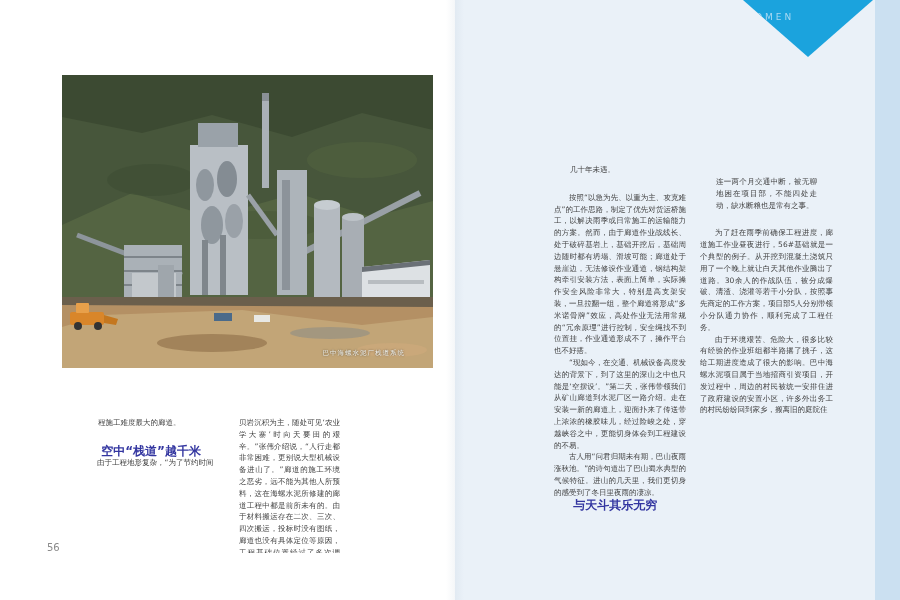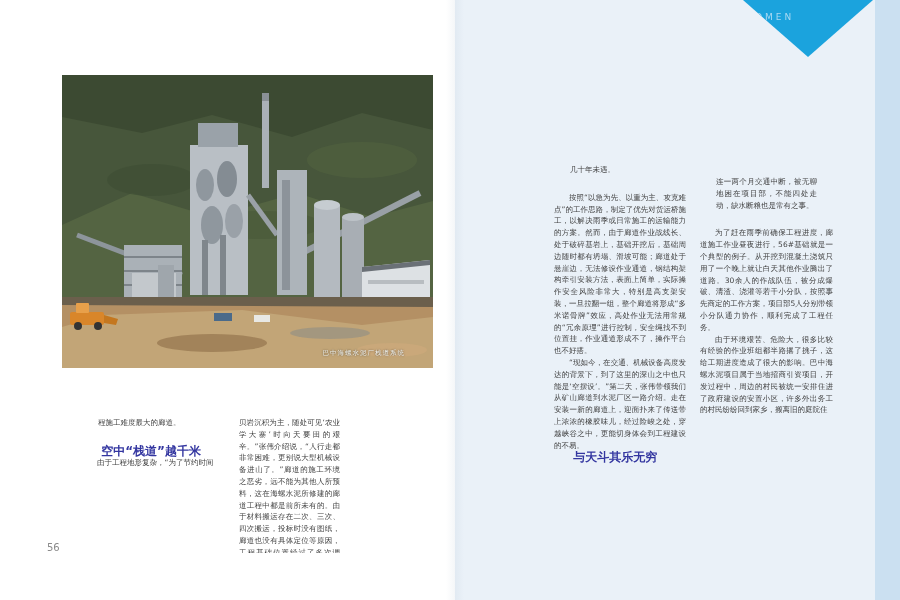--- a/index.html
+++ b/index.html
@@ -120,20 +120,21 @@
   <div class="page-number">56</div>
 </div>
 
 <div class="page-right"></div>
 <div class="spine"></div>
 
 <div class="col" id="rp-col-a">
   <p class="cont">几十年未遇。</p>
   <p class="para">按照“以急为先、以重为主、攻克难点”的工作思路，制定了优先对货运桥施工，以解决雨季或日常施工的运输能力的方案。然而，由于廊道作业战线长、处于破碎基岩上，基础开挖后，基础周边随时都有坍塌、滑坡可能；廊道处于悬崖边，无法修设作业通道，钢结构架构牵引安装方法，表面上简单，实际操作安全风险非常大，特别是高支架安装，一旦拉翻一组，整个廊道将形成“多米诺骨牌”效应，高处作业无法用常规的“冗余原理”进行控制，安全绳找不到位置挂，作业通道形成不了，操作平台也不好搭。</p>
   <p class="para">“现如今，在交通、机械设备高度发达的背景下，到了这里的深山之中也只能是‘空摆设’。”第二天，张伟带领我们从矿山廊道到水泥厂区一路介绍。走在安装一新的廊道上，迎面扑来了传送带上浓浓的橡胶味儿，经过险峻之处，穿越峡谷之中，更能切身体会到工程建设的不易。</p>
+  <p class="para">古人用“问君归期未有期，巴山夜雨涨秋池。”的诗句道出了巴山蜀水典型的气候特征。进山的几天里，我们更切身的感受到了冬日里夜雨的凄凉。</p>
   <p class="col-heading">与天斗其乐无穷</p>
 </div>
 
 <div class="col" id="rp-col-b">
   <p class="cont">连一两个月交通中断，被无聊地困在项目部，不能四处走动，缺水断粮也是常有之事。</p>
   <p class="para">为了赶在雨季前确保工程进度，廊道施工作业昼夜进行，56#基础就是一个典型的例子。从开挖到混凝土浇筑只用了一个晚上就让白天其他作业腾出了道路。30余人的作战队伍，被分成爆破、清渣、浇灌等若干小分队，按照事先商定的工作方案，项目部5人分别带领小分队通力协作，顺利完成了工程任务。</p>
   <p class="para">由于环境艰苦、危险大，很多比较有经验的作业班组都半路撂了挑子，这给工期进度造成了很大的影响。巴中海螺水泥项目属于当地招商引资项目，开发过程中，周边的村民被统一安排住进了政府建设的安置小区，许多外出务工的村民纷纷回到家乡，搬离旧的庭院住</p>
 </div>
 
 <div class="side-strip"></div>

